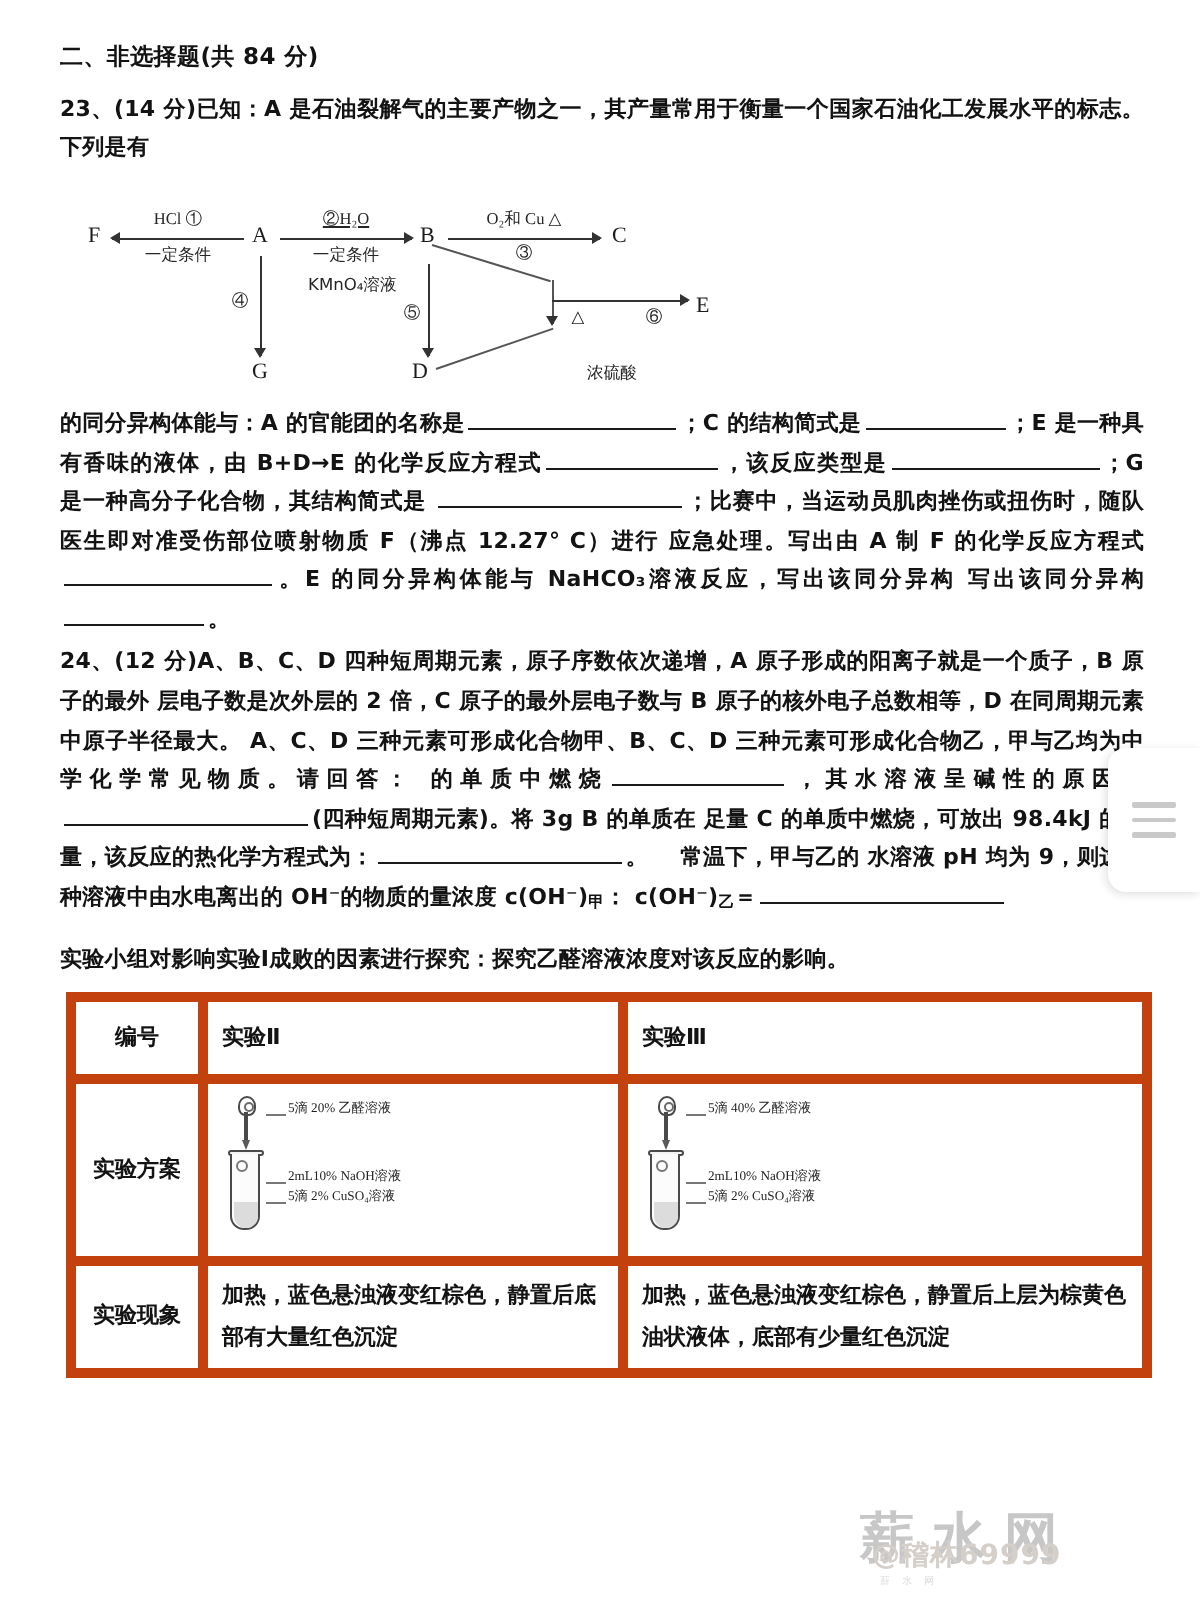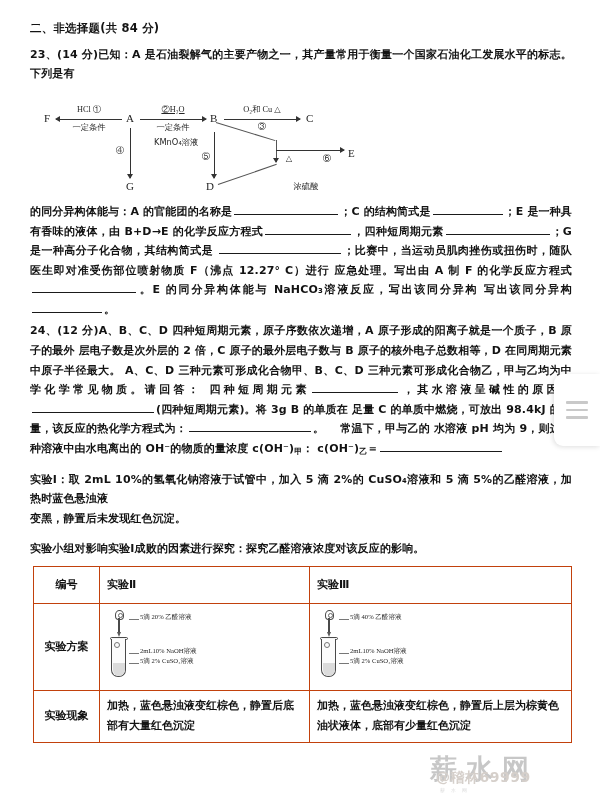--- a/index.html
+++ b/index.html
@@ -125,21 +125,21 @@
 
   
   table.exp {
     border-collapse: collapse;
     width: 538px;
     margin: 7px 0 0 3px;
     table-layout: fixed;
     background: #fff;
   }
   table.exp td, table.exp th {
-    border: 1px solid #c2410c;
+    border: 5px solid #c2410c;
     font-size: 11px;
     font-weight: bold;
     padding: 5px 7px;
     vertical-align: middle;
     text-align: left;
     line-height: 1.85;
   }
   col.c1 { width: 66px; }
   col.c2 { width: 210px; }
   col.c3 { width: 262px; }
@@ -365,40 +365,36 @@
     <div class="arrow-v" style="left:246px; top:48px; height:22px; background:#555;"></div>
 
     <div class="arrow-h" style="left:246px; top:58px; width:68px;"></div>
     <span class="lbl cn" style="left:244px; top:44px; width:64px;margin-top:45px;">浓硫酸</span>
     <span class="lbl" style="left:248px; top:62px; width:22px;">△</span>
     <span class="lbl" style="left:286px; top:62px; width:22px;">⑥</span>
   </div>
 
   <div class="qblock">
     <span>的同分异构体能与：A 的官能团的名称是</span><span class="blank b-xl"></span><span>；C 的结构简式是</span><span class="blank b-md"></span><span>；E 是一种具有香味的液体，由 B+D→E</span>
-    <span>的化学反应方程式</span><span class="blank b-lg"></span><span>，四种短周期元素</span><span class="blank b-xl"></span><span>；G 是一种高分子化合物，其结构简式是</span>
+    <span>的化学反应方程式</span><span class="blank b-lg"></span><span>，该反应类型是</span><span class="blank b-xl"></span><span>；G 是一种高分子化合物，其结构简式是</span>
     <span class="blank b-xxl"></span><span>；比赛中，当运动员肌肉挫伤或扭伤时，随队医生即对准受伤部位喷射物质 F（沸点 12.27° C）进行</span>
     <span>应急处理。写出由 A 制 F 的化学反应方程式</span><span class="blank b-xl"></span><span>。E 的同分异构体能与 NaHCO₃溶液反应，写出该同分异构</span>
     <span>写出该同分异构</span><span class="blank b-md"></span><span>。</span>
   </div>
 
   <div class="qblock" style="margin-top:2px;">
     <span>24、</span><span>(12 分)</span><span>A、B、C、D 四种短周期元素，原子序数依次递增，A 原子形成的阳离子就是一个质子，B 原子的最外</span>
     <span>层电子数是次外层的 2 倍，C 原子的最外层电子数与 B 原子的核外电子总数相等，D 在同周期元素中原子半径最大。</span>
     <span>A、C、D 三种元素可形成化合物甲、B、C、D 三种元素可形成化合物乙，甲与乙均为中学化学常见物质。请回答：</span>
-    <span>四种短周期元素</span><span class="blank b-lg"></span><span>，其水溶液呈碱性的原因为</span><span class="blank b-xxl"></span><span>(四种短周期元素)。将 3g B 的单质在</span>
+    <span>的单质中燃烧</span><span class="blank b-lg"></span><span>，其水溶液呈碱性的原因为</span><span class="blank b-xxl"></span><span>(四种短周期元素)。将 3g B 的单质在</span>
     <span>足量 C 的单质中燃烧，可放出 98.4kJ 的热量，该反应的热化学方程式为：</span><span class="blank b-xxl"></span><span>。</span>&nbsp;&nbsp;&nbsp;&nbsp;<span>常温下，甲与乙的</span>
     <span>水溶液 pH 均为 9，则这两种溶液中由水电离出的 OH⁻的物质的量浓度 c(OH⁻)</span><sub>甲</sub><span>： c(OH⁻)</span><sub>乙</sub><span>＝</span><span class="blank b-xxl"></span>
   </div>
 
 
-  <div class="qblock" style="margin-top:11px;">
-    <span>实验Ⅰ：</span><span>取 2mL 10%的氢氧化钠溶液于试管中，加入 5 滴 2%的 CuSO₄溶液和 5 滴 5%的乙醛溶液，加热时蓝色悬浊液</span><br>
-    <span>变黑，静置后未发现红色沉淀。</span>
-  </div>
 
   <div class="qblock" style="margin-top:11px;">实验小组对影响实验Ⅰ成败的因素进行探究：探究乙醛溶液浓度对该反应的影响。</div>
 
   <table class="exp">
     <colgroup>
         <col class="c1">
         <col class="c2">
         <col class="c3">
       </colgroup>
     <tbody>

